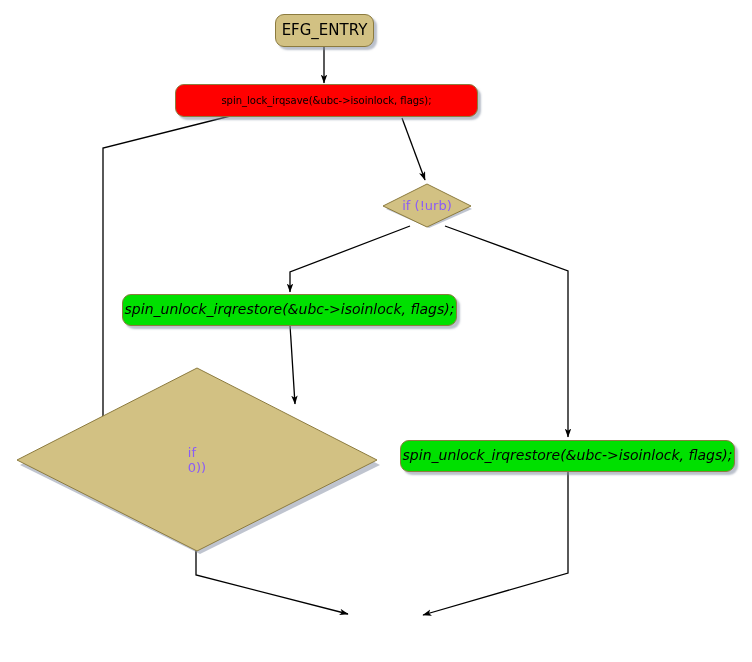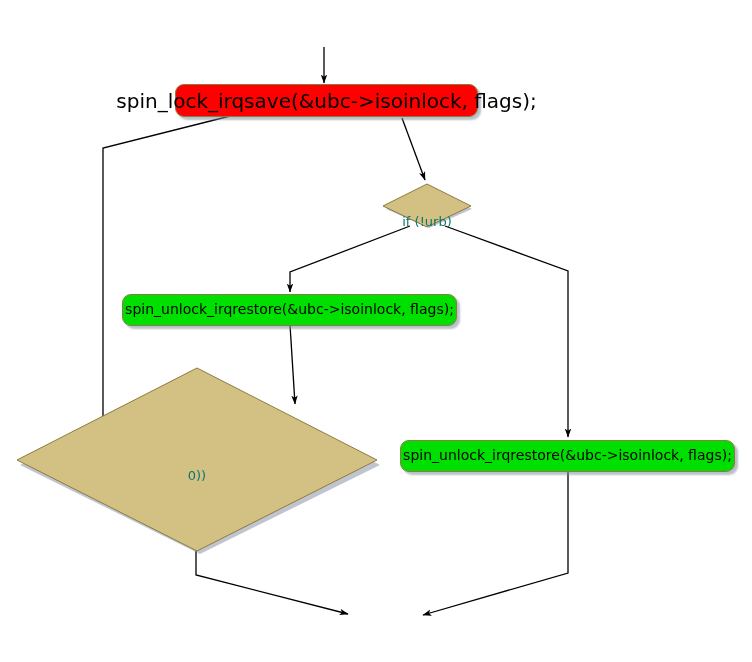--- a/index.html
+++ b/index.html
@@ -42,50 +42,51 @@
     line-height: 1.1;
   }
   .box.terminal {
     background: #D2C183;
     color: #000000;
     font-size: 15px;
   }
   .box.stmt-red {
     background: #FF0000;
     color: #000000;
-    font-size: 20px;
+    font-size: 10px;
   }
   .box.stmt-green {
     background: #00E000;
     color: #000000;
     font-size: 14px;
+    font-style: italic;
   }
   
   .diamond-wrap {
     position: absolute;
     z-index: 5;
   }
   .diamond-shape {
     position: absolute;
     left: 0;
     top: 0;
     width: 100%;
     height: 100%;
   }
   .diamond-label {
     position: absolute;
     left: 0;
-    top: 16px;
+    top: 0;
     width: 100%;
     height: 100%;
     display: flex;
     align-items: center;
     justify-content: center;
     text-align: left;
-    color: #0f766e;
+    color: #8b5cf6;
     line-height: 1.18;
     pointer-events: none;
   }
   .diamond-label.small { font-size: 13px; }
   .diamond-label.big { font-size: 13px; }
 </style>
 </head>
 <body>
 
 <div id="canvas">
@@ -107,20 +108,23 @@
 
     <path d="M290,325 L295,404" fill="none" stroke="#000000" stroke-width="1.3" marker-end="url(#arrow)"></path>
 
     <path d="M103,418 L103,148 L254,110" fill="none" stroke="#000000" stroke-width="1.3" marker-end="url(#arrow)"></path>
 
     <path d="M196,549 L196,575 L348,614" fill="none" stroke="#000000" stroke-width="1.3" marker-end="url(#arrow)"></path>
 
     <path d="M568,472 L568,573 L423,615" fill="none" stroke="#000000" stroke-width="1.3" marker-end="url(#arrow)"></path>
   </svg>
 
+  <div class="node box terminal" style="left:275px; top:14px; width:99px; height:33px;">
+    <span>EFG_ENTRY</span>
+  </div>
 
   <div class="node box stmt-red" style="left:175px; top:84px; width:303px; height:33px;">
     <span>spin_lock_irqsave(&amp;ubc-&gt;isoinlock, flags);</span>
   </div>
 
   <div class="diamond-wrap" style="left:381px; top:183px; width:92px; height:46px;">
     <svg class="diamond-shape" viewBox="0 0 92 46" preserveAspectRatio="none">
       <polygon points="48,4 91,26 48,45 5,26" fill="#8A94A8" opacity="0.55"></polygon>
       <polygon points="46,1 90,23 46,44 2,23" fill="#D2C183" stroke="#8C7B3F" stroke-width="1"></polygon>
     </svg>
@@ -131,20 +135,21 @@
     <span>spin_unlock_irqrestore(&amp;ubc-&gt;isoinlock, flags);</span>
   </div>
 
   <div class="diamond-wrap" style="left:12px; top:364px; width:370px; height:192px;">
     <svg class="diamond-shape" viewBox="0 0 370 192" preserveAspectRatio="none">
       <polygon points="188,9 368,101 188,190 8,101" fill="#8A94A8" opacity="0.55"></polygon>
       <polygon points="185,4 365,96 185,187 5,96" fill="#D2C183" stroke="#8C7B3F" stroke-width="1"></polygon>
     </svg>
     <div class="diamond-label big">
       <div>
+        <div>if</div>
         <div>0))</div>
       </div>
     </div>
   </div>
 
   <div class="node box stmt-green" style="left:400px; top:440px; width:335px; height:32px;">
     <span>spin_unlock_irqrestore(&amp;ubc-&gt;isoinlock, flags);</span>
   </div>
 
 

